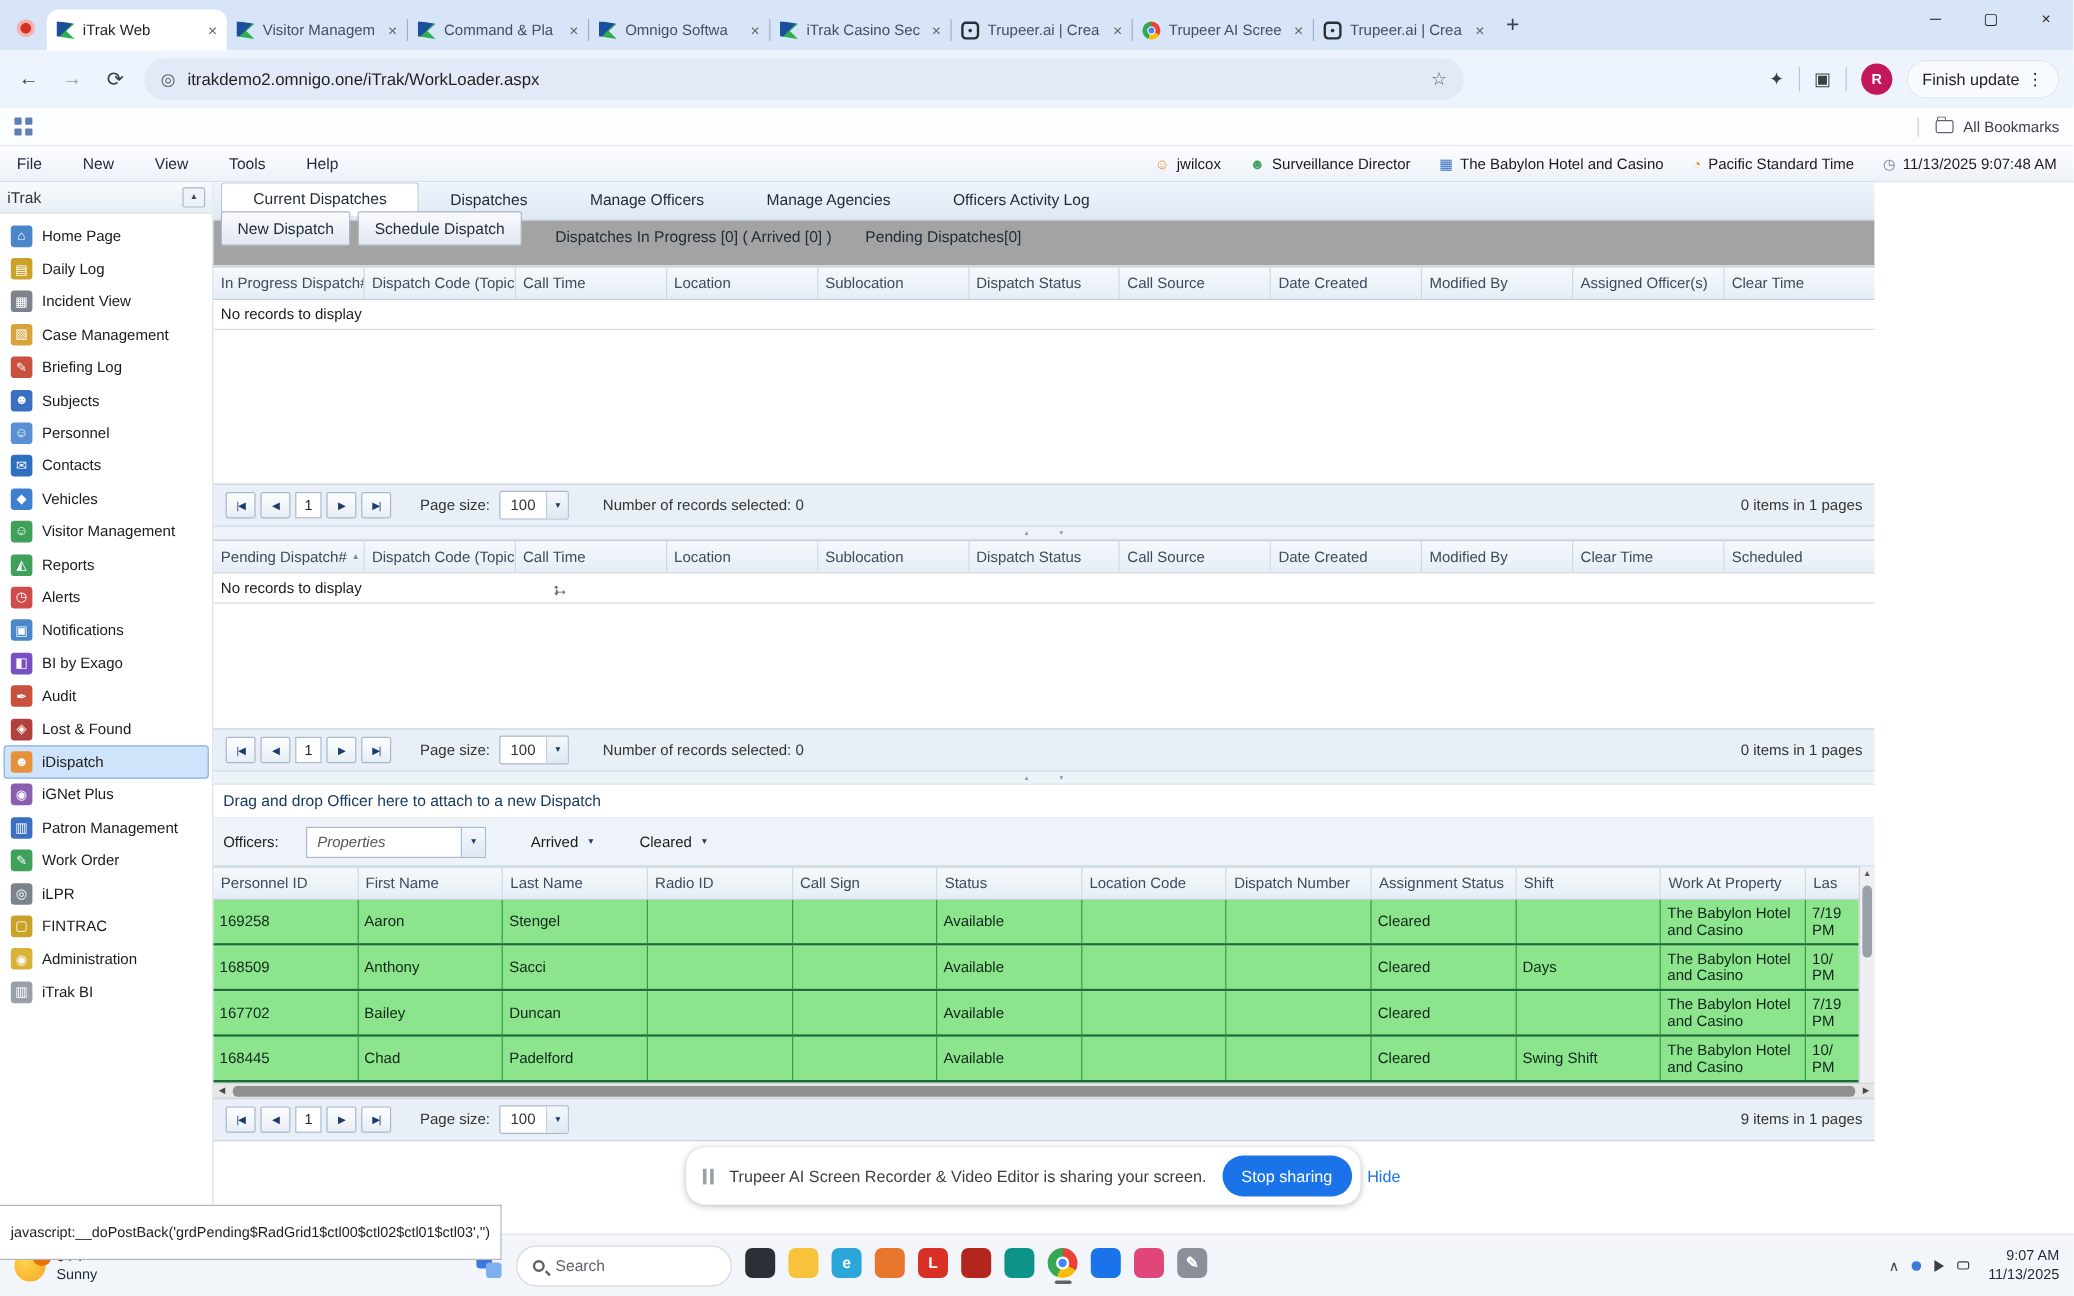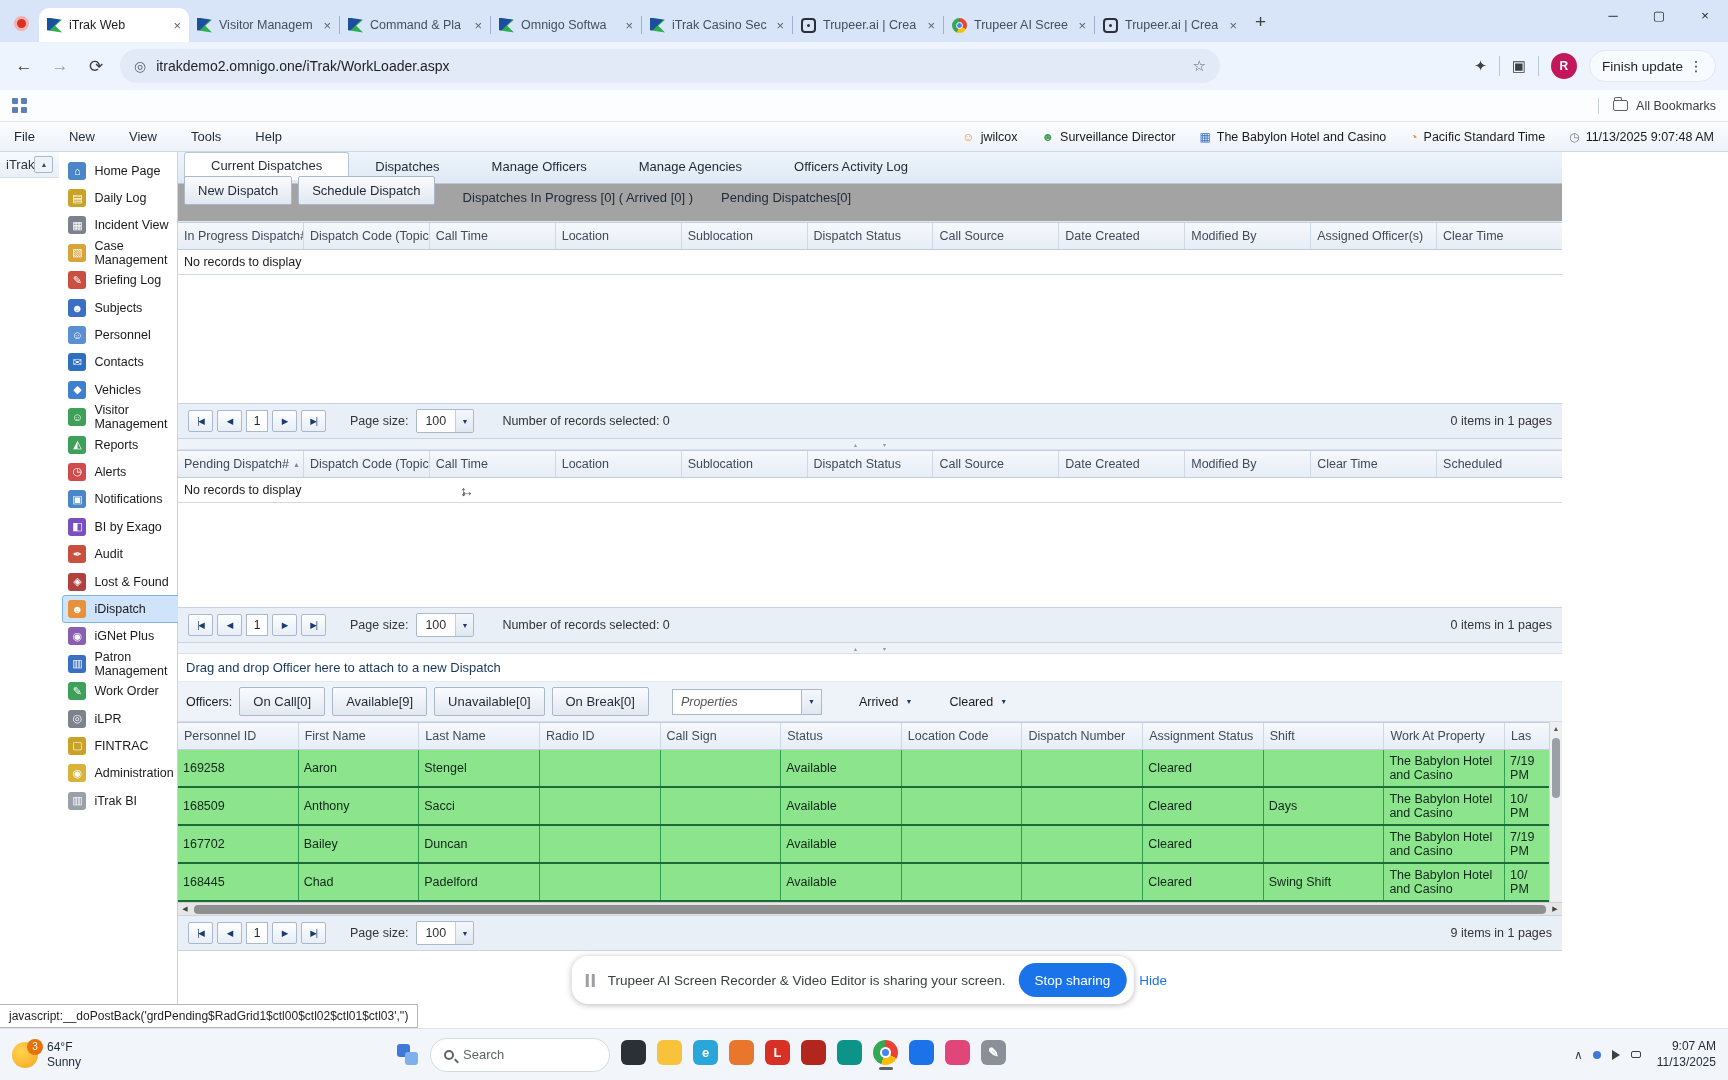--- a/index.html
+++ b/index.html
@@ -48,21 +48,21 @@
 
   
   .menubar{height:30px;background:linear-gradient(#fcfdff,#edf2f9);border-bottom:1px solid #cdd8e6;display:flex;align-items:center;font-size:13px;color:#1f2937;padding:0 14px}
   .menu-item{margin-right:34px}
   .session{margin-left:auto;display:flex;align-items:center;gap:24px}
   .sess-item{display:flex;align-items:center;gap:6px;font-size:12.5px;color:#1a1a1a}
   .sess-ic{font-size:12px}
 
   
   .app-body{display:flex;height:876px;position:relative}
-  .sidebar{width:178px;background:#fff;border-right:1px solid #c9d4e2;display:flex;flex:none}
+  .sidebar{width:178px;background:#fff;border-right:1px solid #c9d4e2;display:flex;flex-direction:column;flex:none}
   .sidebar-header{height:26px;background:linear-gradient(#f7fafd,#e9eff7);border-bottom:1px solid #d4dce8;display:flex;align-items:center;padding:0 6px;font-size:13px;color:#333}
   .collapse-btn{margin-left:auto;width:19px;height:17px;border:1px solid #aab8cc;background:#eef3fa;font-size:7px;display:flex;align-items:center;justify-content:center;color:#445;border-radius:2px}
   .sidebar-items{padding:5px 3px}
   .side-item{display:flex;align-items:center;gap:8px;height:27.4px;padding:0 5px;font-size:12.5px;color:#1a1a1a;border:1px solid transparent;border-radius:3px}
   .side-item.selected{background:#cfe4fa;border-color:#7fb2e5}
   .side-ic{width:18px;height:18px;border-radius:3px;color:#fff;font-size:11px;display:flex;align-items:center;justify-content:center;flex:none}
 
   .main{flex:1;background:#fff;position:relative}
   .main-inner{width:1384px;display:flex;flex-direction:column;height:100%}
 
@@ -113,21 +113,21 @@
   .off-row span:last-child{flex:0 0 44px;border-right:none;flex-wrap:wrap;align-content:center}
   .vscroll{position:absolute;right:0;top:0;bottom:0;width:13px;background:#edeff2;border-left:1px solid #d0d4da}
   .vscroll .up{display:block;text-align:center;font-size:7px;color:#555;padding-top:3px}
   .vscroll .thumb{position:absolute;left:2px;right:2px;top:16px;height:60px;background:#9aa0a8;border-radius:5px}
 
   .hscroll{height:13px;background:#e6e6e6;display:flex;align-items:center;border-top:1px solid #cfcfcf;flex:none}
   .hscroll .arr{width:14px;font-size:7px;color:#444;text-align:center}
   .hscroll .thumb{flex:1;height:9px;background:#8f8f8f;border-radius:4px;margin:0 2px}
 
   
-  .status-bar{position:absolute;left:0;top:1004px;background:#fff;border:1px solid #b6b6b6;border-left:none;padding:4px 9px;font-size:12px;color:#1f1f1f;white-space:nowrap;z-index:5}
+  .status-bar{position:absolute;left:0;top:1004px;background:#fff;border:1px solid #b6b6b6;border-left:none;padding:15px 9px;font-size:12px;color:#1f1f1f;white-space:nowrap;z-index:5}
   .share-banner{position:absolute;left:50%;transform:translateX(-52%);top:956px;width:562px;height:48px;background:#fff;border-radius:16px;box-shadow:0 1px 6px rgba(0,0,0,.28);display:flex;align-items:center;padding:0 12px 0 14px;gap:13px;font-size:13.5px;color:#3c4043;z-index:6}
   .pause-ic{width:9px;height:13px;border-left:3px solid #9aa0a6;border-right:3px solid #9aa0a6;flex:none}
   .share-msg{white-space:nowrap}
   .stop-btn{background:#1a73e8;color:#fff;border-radius:17px;height:34px;padding:0 16px;display:flex;align-items:center;font-size:13.5px;flex:none}
   .hide-link{color:#1a73e8;flex:none}
 
   
   .taskbar{position:absolute;left:0;bottom:0;width:100%;height:52px;background:#f2f5fa;border-top:1px solid #dfe3ea;display:flex;align-items:center;padding:0 12px;z-index:4}
   .weather{display:flex;align-items:center;gap:9px;position:relative;width:170px;flex:none}
   .weather-badge{position:absolute;left:15px;top:-1px;background:#e8710a;color:#fff;border-radius:50%;width:16px;height:16px;font-size:10px;display:flex;align-items:center;justify-content:center;z-index:1}
@@ -480,26 +480,20 @@
       </div>
 
       <div class="splitter">
         <span>▴</span>
         <span>▾</span>
       </div>
 
       <div class="drag-hint">Drag and drop Officer here to attach to a new Dispatch</div>
       <div class="off-toolbar">
         <span>Officers:</span>
-        <span id="off-filters" style="display:flex;gap:7px">
-            <span class="btn">On Call[0]</span>
-            <span class="btn">Available[9]</span>
-            <span class="btn">Unavailable[0]</span>
-            <span class="btn">On Break[0]</span>
-          </span>
         <span class="props-combo">
           <span class="txt">Properties</span>
           <span class="dd">▼</span>
         </span>
         <span class="dd-link">
             <span>Arrived</span>
             <span class="car">▼</span>
           </span>
         <span class="dd-link">
             <span>Cleared</span>

